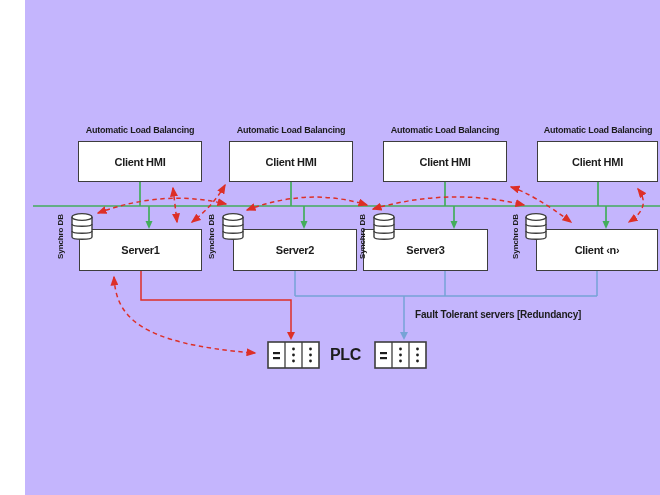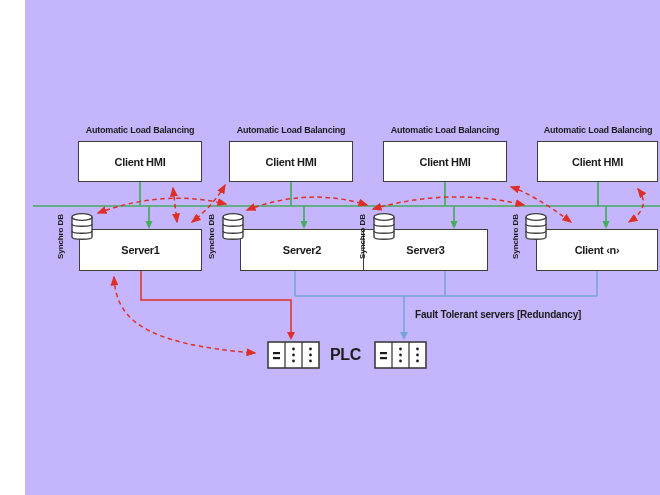--- a/index.html
+++ b/index.html
@@ -107,21 +107,21 @@
       <path d="M2,13 C2,16 22,16 22,13" fill="none"></path>
       <path d="M2,20 C2,23 22,23 22,20" fill="none"></path>
       <ellipse cx="12" cy="6" rx="10" ry="3.4"></ellipse>
     </g>
   </svg>
 
   <div class="abs alb-label" style="left:191px;top:125px">Automatic Load Balancing</div>
   <div class="node-box client-box" style="left:204px;top:141px;width:124px;height:41px">
     <span>Client HMI</span>
   </div>
-  <div class="node-box server-box" style="left:215px;top:229px;width:124px;height:42px">
+  <div class="node-box server-box" style="left:208px;top:229px;width:124px;height:42px">
     <span>Server2</span>
   </div>
   <div class="synchro-label" style="left:160px;top:231px">Synchro DB</div>
   <svg class="db-icon" style="left:196px;top:211px" width="24" height="32" viewBox="0 0 24 32">
     <g stroke="#3d3d3d" stroke-width="1.4" fill="#fff">
       <path d="M2,6 V26 C2,29 22,29 22,26 V6"></path>
       <path d="M2,13 C2,16 22,16 22,13" fill="none"></path>
       <path d="M2,20 C2,23 22,23 22,20" fill="none"></path>
       <ellipse cx="12" cy="6" rx="10" ry="3.4"></ellipse>
     </g>

